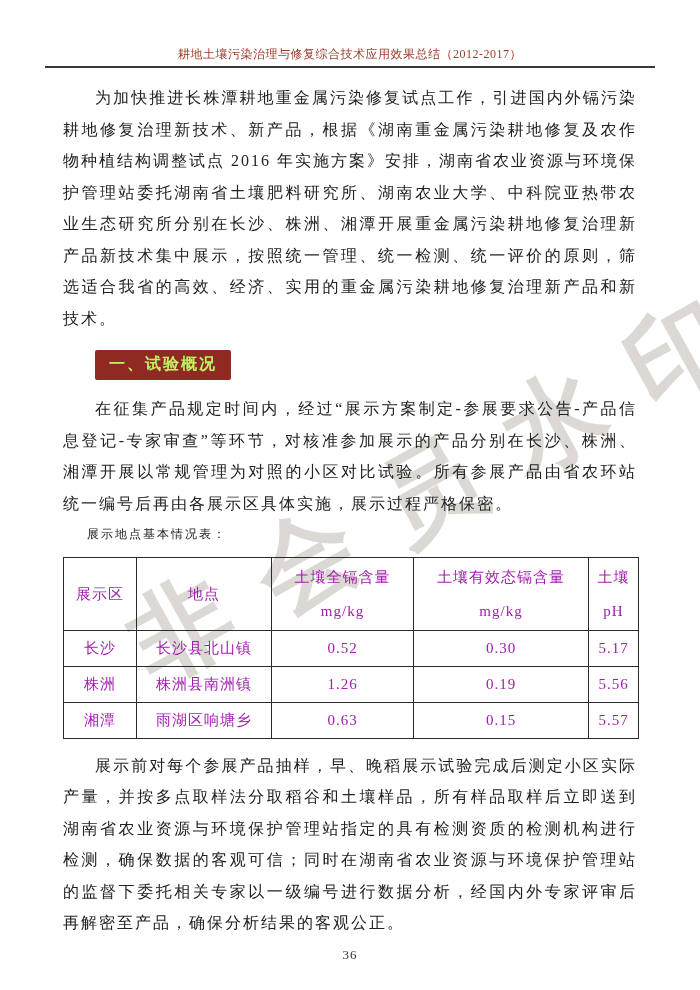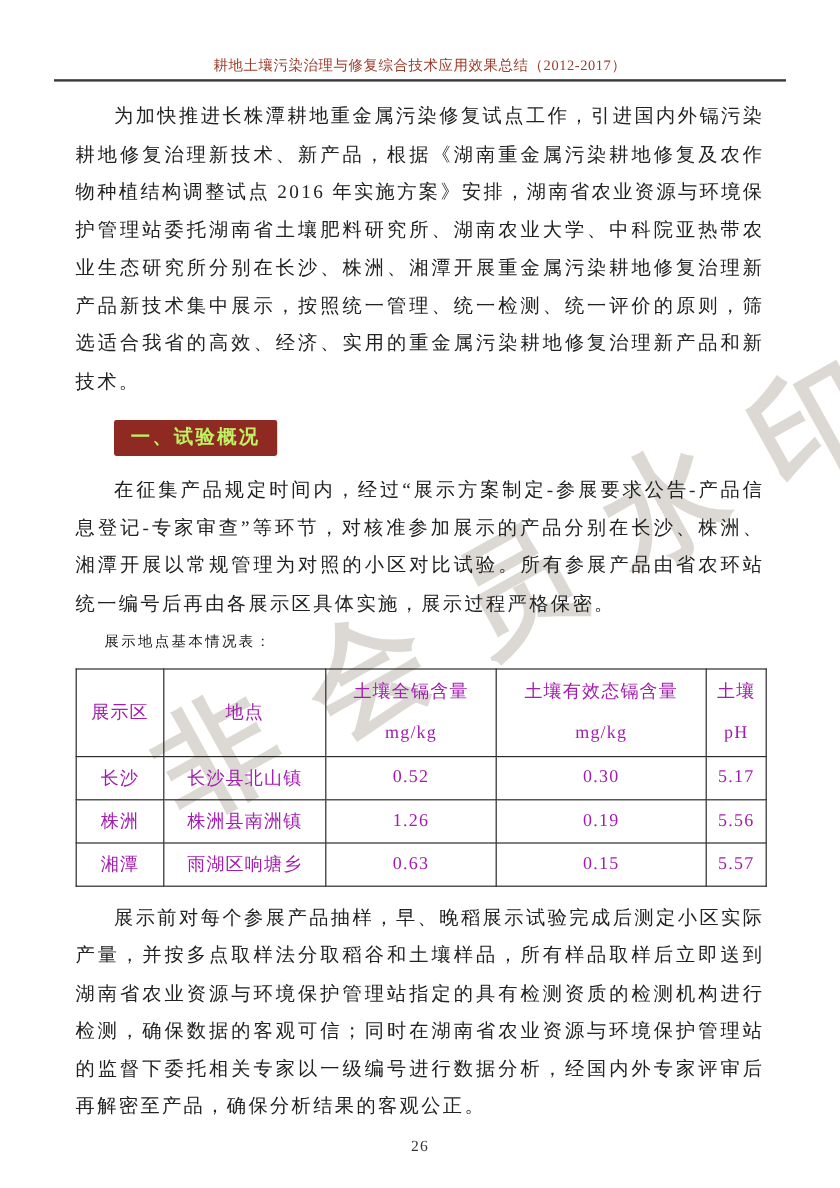--- a/index.html
+++ b/index.html
@@ -199,16 +199,16 @@
           <td>0.15</td>
           <td>5.57</td>
         </tr>
       </tbody>
         </table>
 
       <p class="para p3">展示前对每个参展产品抽样，早、晚稻展示试验完成后测定小区实际产量，并按多点取样法分取稻谷和土壤样品，所有样品取样后立即送到湖南省农业资源与环境保护管理站指定的具有检测资质的检测机构进行检测，确保数据的客观可信；同时在湖南省农业资源与环境保护管理站的监督下委托相关专家以一级编号进行数据分析，经国内外专家评审后再解密至产品，确保分析结果的客观公正。</p>
 
     </div>
 
-    <div class="page-footer">26</div>
+    <div class="page-footer">36</div>
   </div>
 
 </div>
 
 </body></html>

